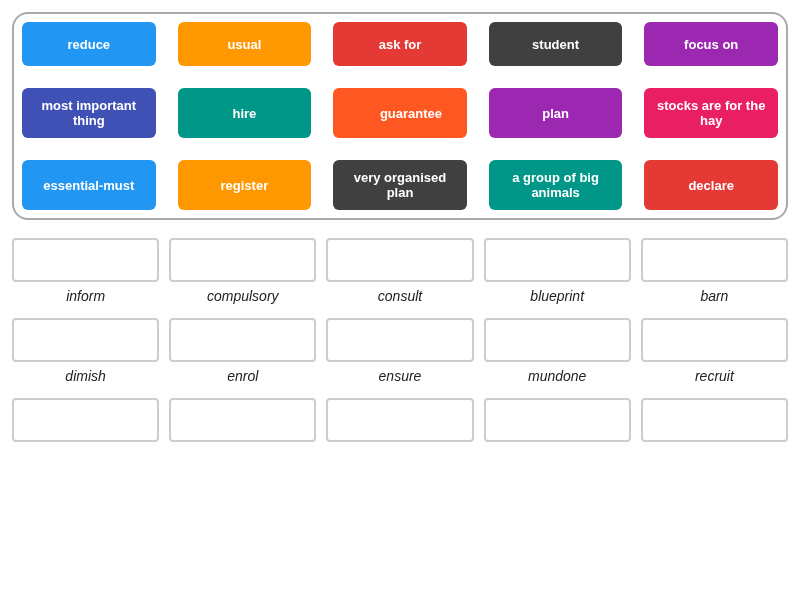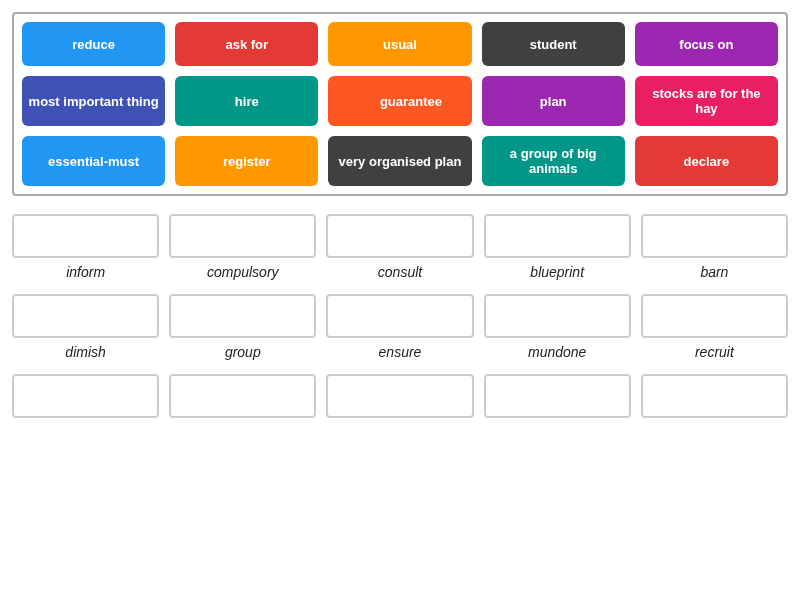--- a/index.html
+++ b/index.html
@@ -8,25 +8,25 @@
       font-family: Arial, sans-serif;
       width: 800px;
       height: 600px;
       overflow: hidden;
       padding: 12px;
     }
 
     
     .tiles-container {
       border: 2px solid #aaa;
-      border-radius: 4px;
+      border-radius: 16px;
       padding: 8px;
       display: grid;
       grid-template-columns: repeat(5, 1fr);
-      gap: 10px;
+      gap: 22px;
       margin-bottom: 18px;
     }
 
     .tile {
       border-radius: 6px;
       color: #fff;
       font-weight: bold;
       font-size: 13px;
       text-align: center;
       padding: 10px 6px;
@@ -76,22 +76,22 @@
       color: #222;
       text-align: center;
       font-style: italic;
     }
   </style>
 </head>
 <body>
 
 <div class="tiles-container">
 <div class="tile tile-blue">reduce</div>
+    <div class="tile tile-orange">usual</div>
     <div class="tile tile-red">ask for</div>
-    <div class="tile tile-orange">usual</div>
     <div class="tile tile-green">student</div>
     <div class="tile tile-purple">focus on</div>
     <div class="tile tile-indigo">most important thing</div>
     <div class="tile tile-teal">hire</div>
     <div class="tile tile-deeporange">guarantee</div>
     <div class="tile tile-purple">plan</div>
     <div class="tile tile-pink">stocks are for the hay</div>
     <div class="tile tile-blue">essential-must</div>
     <div class="tile tile-orange">register</div>
     <div class="tile tile-green">very organised plan</div>
@@ -116,21 +116,21 @@
     </div>
     <div class="drop-row">
       <div class="drop-box"></div>
       <div class="drop-box"></div>
       <div class="drop-box"></div>
       <div class="drop-box"></div>
       <div class="drop-box"></div>
     </div>
     <div class="label-row">
       <div class="label-cell">dimish</div>
-      <div class="label-cell">group</div>
+      <div class="label-cell">enrol</div>
       <div class="label-cell">ensure</div>
       <div class="label-cell">mundone</div>
       <div class="label-cell">recruit</div>
     </div>
     <div class="drop-row">
       <div class="drop-box"></div>
       <div class="drop-box"></div>
       <div class="drop-box"></div>
       <div class="drop-box"></div>
       <div class="drop-box"></div>

